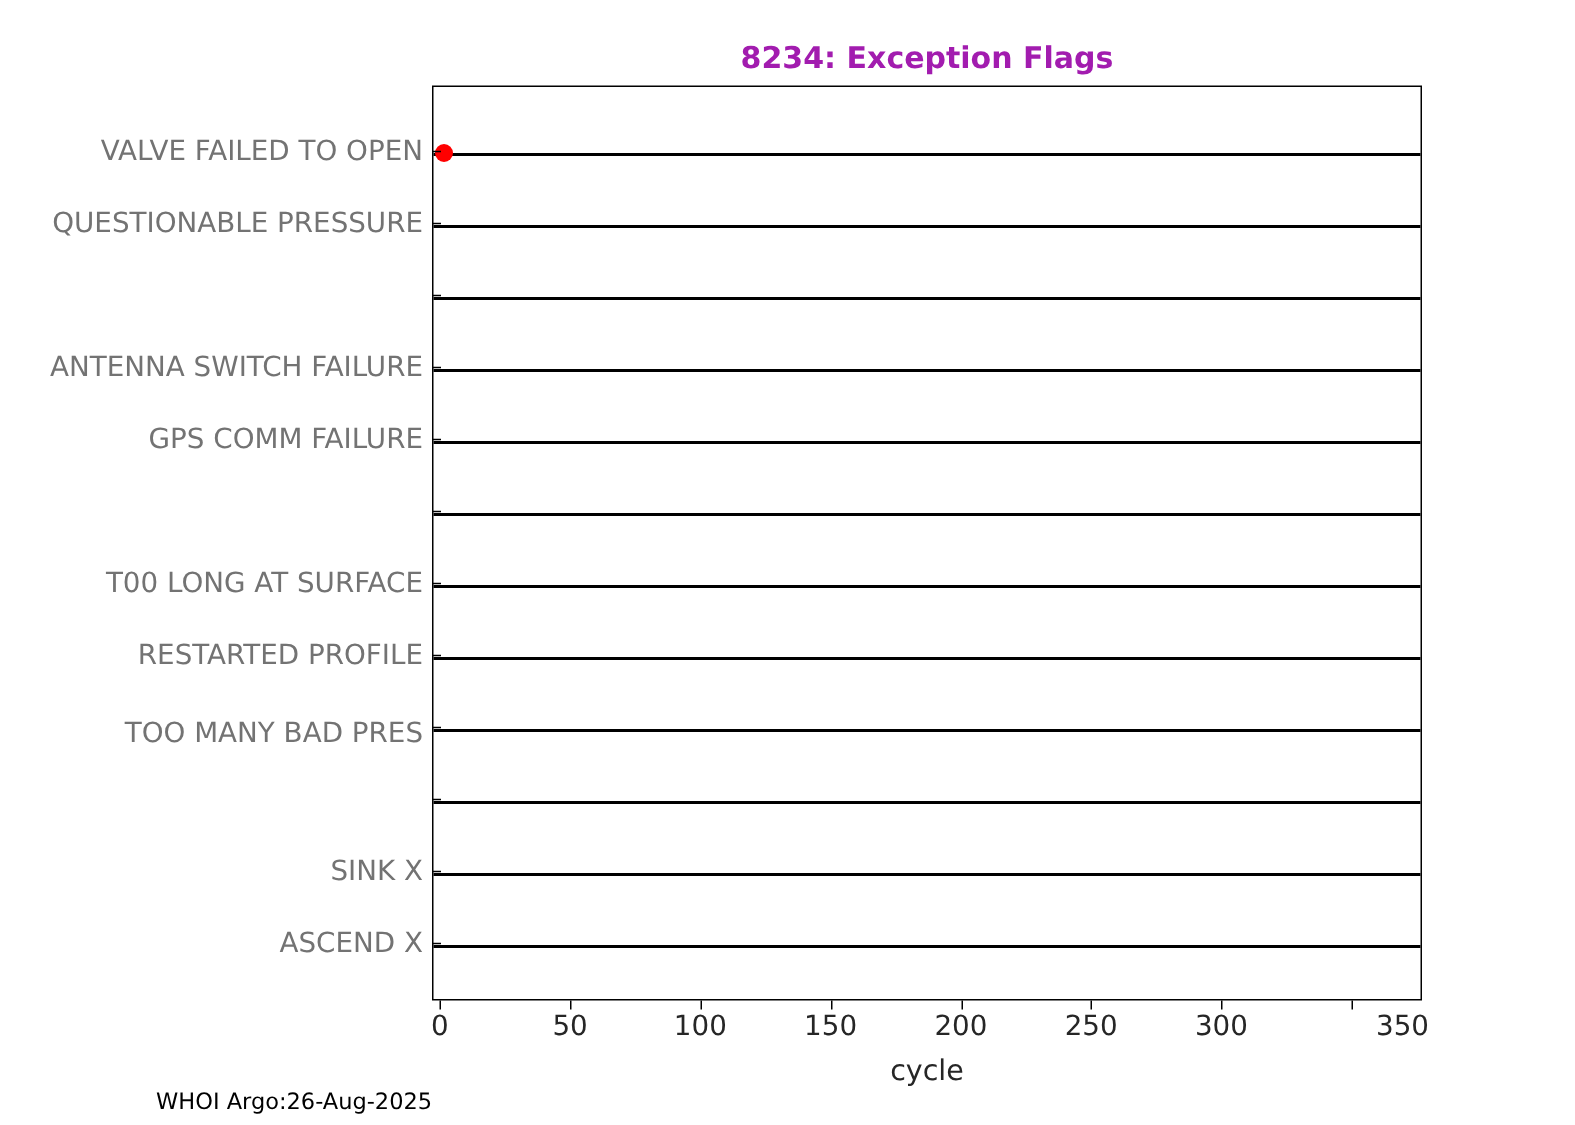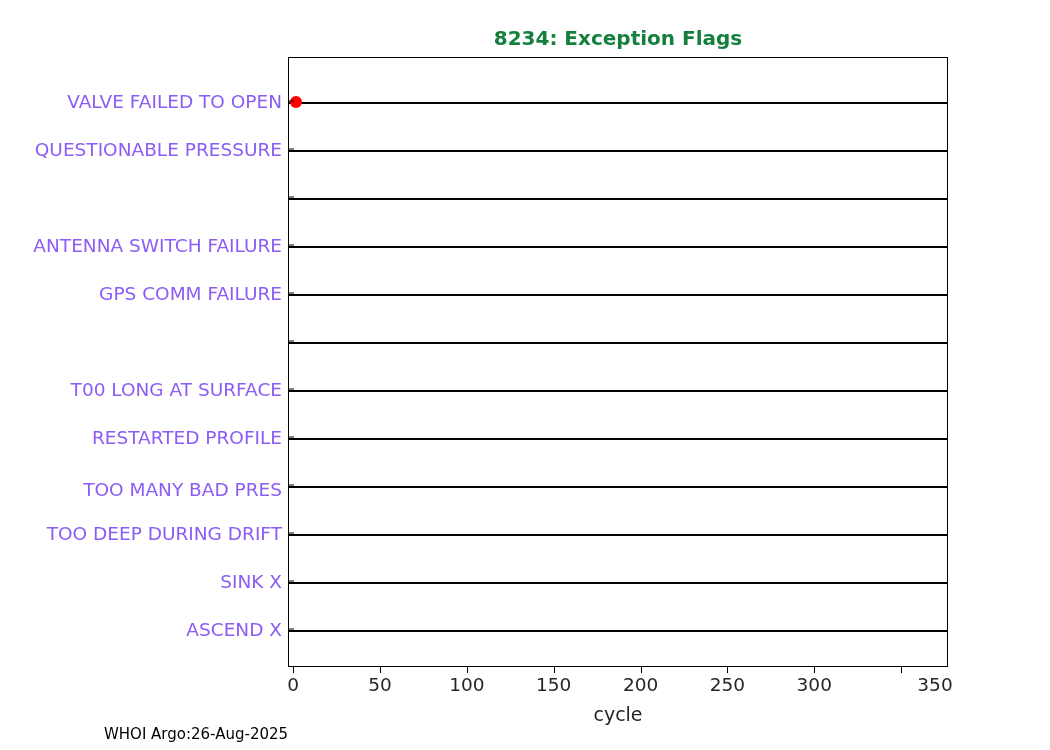--- a/index.html
+++ b/index.html
@@ -22,21 +22,21 @@
     height: 750px;
   }
   #chart-title {
     position: absolute;
     left: 288px;
     top: 26px;
     width: 660px;
     text-align: center;
     font-size: 20px;
     font-weight: bold;
-    color: #15803d;
+    color: #a21caf;
     letter-spacing: 0px;
     white-space: nowrap;
   }
   
   #plot-area {
     position: absolute;
     left: 288px;
     top: 57px;
     width: 660px;
     height: 610px;
@@ -58,21 +58,21 @@
     border-radius: 50%;
     background: #ff0000;
     transform: translate(-50%, -50%);
   }
   .ytick-label {
     position: absolute;
     right: 0;
     width: 280px;
     text-align: right;
     font-size: 18.5px;
-    color: #8b5cf6;
+    color: #737373;
     white-space: nowrap;
     transform: translateY(-50%);
   }
   .ytick-mark {
     position: absolute;
     left: 288px;
     width: 6px;
     height: 0;
     border-top: 1.3px solid #000000;
     transform: translateY(-50%);
@@ -153,21 +153,20 @@
       <div class="ytick-mark" style="top: 629px;"></div>
     </div>
   <div class="ylabels-layer">
       <div class="ytick-label" style="top: 101px; right: 768px;">VALVE FAILED TO OPEN</div>
       <div class="ytick-label" style="top: 149px; right: 768px;">QUESTIONABLE PRESSURE</div>
       <div class="ytick-label" style="top: 293px; right: 768px;">GPS COMM FAILURE</div>
       <div class="ytick-label" style="top: 245px; right: 768px;">ANTENNA SWITCH FAILURE</div>
       <div class="ytick-label" style="top: 389px; right: 768px;">T00 LONG AT SURFACE</div>
       <div class="ytick-label" style="top: 437px; right: 768px;">RESTARTED PROFILE</div>
       <div class="ytick-label" style="top: 489px; right: 768px;">TOO MANY BAD PRES</div>
-      <div class="ytick-label" style="top: 533px; right: 768px;">TOO DEEP DURING DRIFT</div>
       <div class="ytick-label" style="top: 581px; right: 768px;">SINK X</div>
       <div class="ytick-label" style="top: 629px; right: 768px;">ASCEND X</div>
     </div>
   <div class="xlabels-layer">
       <div class="xtick-mark" style="left: 293.211px;"></div>
       <div class="xtick-label" style="left: 293.211px;">0</div>
       <div class="xtick-mark" style="left: 380.053px;"></div>
       <div class="xtick-label" style="left: 380.053px;">50</div>
       <div class="xtick-mark" style="left: 466.895px;"></div>
       <div class="xtick-label" style="left: 466.895px;">100</div>

